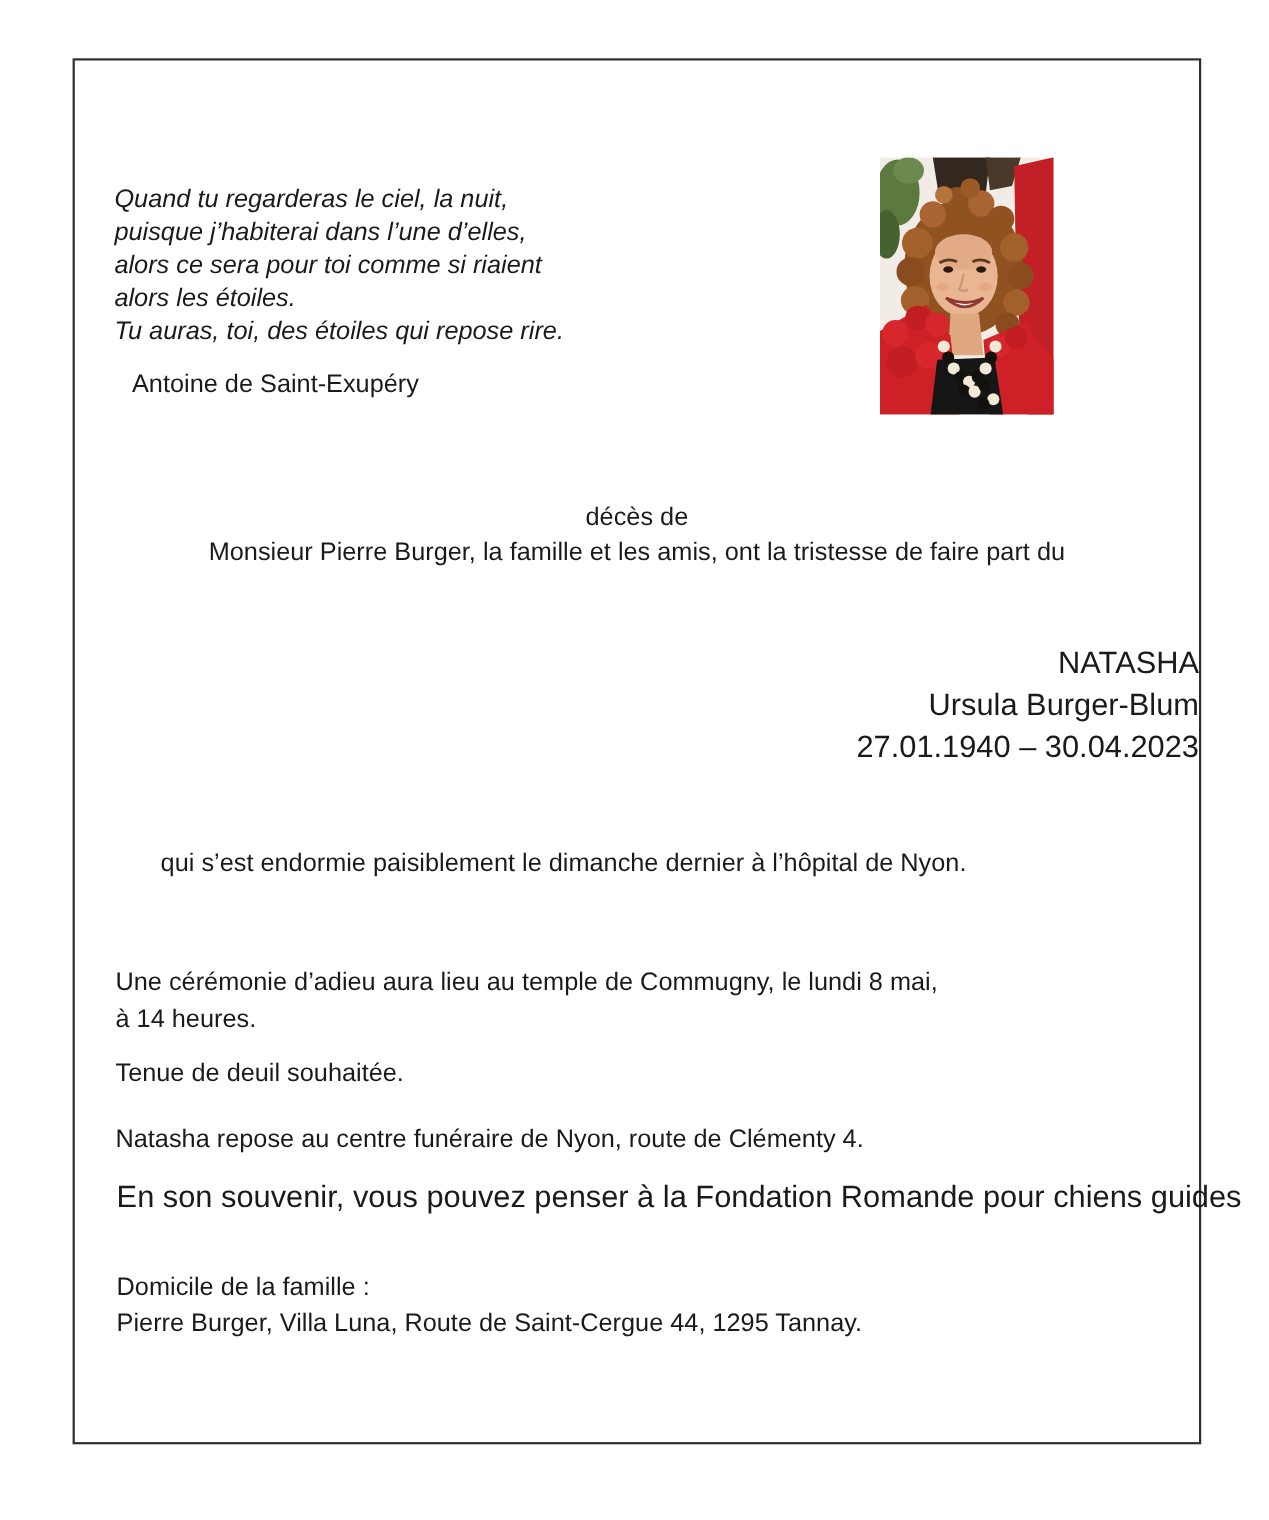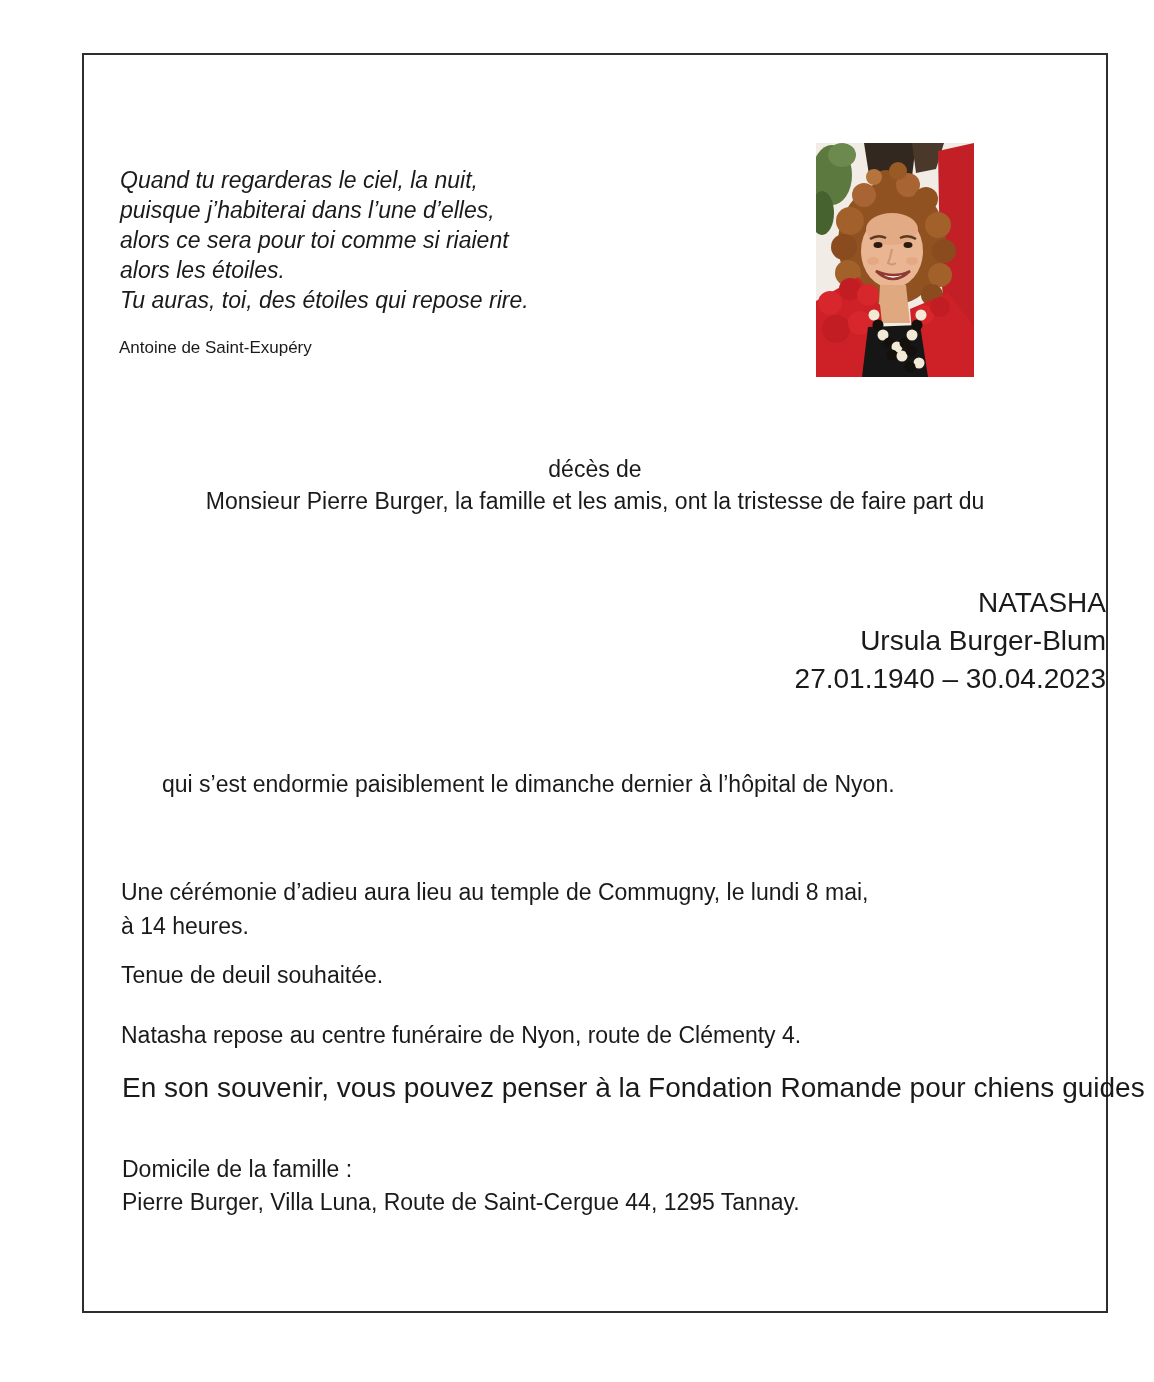--- a/index.html
+++ b/index.html
@@ -10,31 +10,30 @@
     font-family: "Liberation Sans", sans-serif;
     color: #1a1a1a;
     overflow: hidden;
   }
   .frame {
     position: absolute;
     left: 66px; top: 53px;
     width: 1026px; height: 1260px;
     border: 2px solid #2e2e2e;
     background: #ffffff;
-    margin-left: 16px;
   }
   .abs { position: absolute; white-space: nowrap; }
   .quote {
     left: 36px; top: 110px;
     font-size: 23px; font-style: italic;
     line-height: 30px;
   }
   .author {
-    left: 35px; top: 278px;
-    font-size: 17px; line-height: 30px;
+    left: 52px; top: 278px;
+    font-size: 23px; line-height: 30px;
   }
   .photo-wrap {
     position: absolute;
     left: 732px; top: 88px;
     width: 158px; height: 234px;
     overflow: hidden;
   }
   .announcement {
     left: 0; top: 398px; width: 100%;
     text-align: center;

